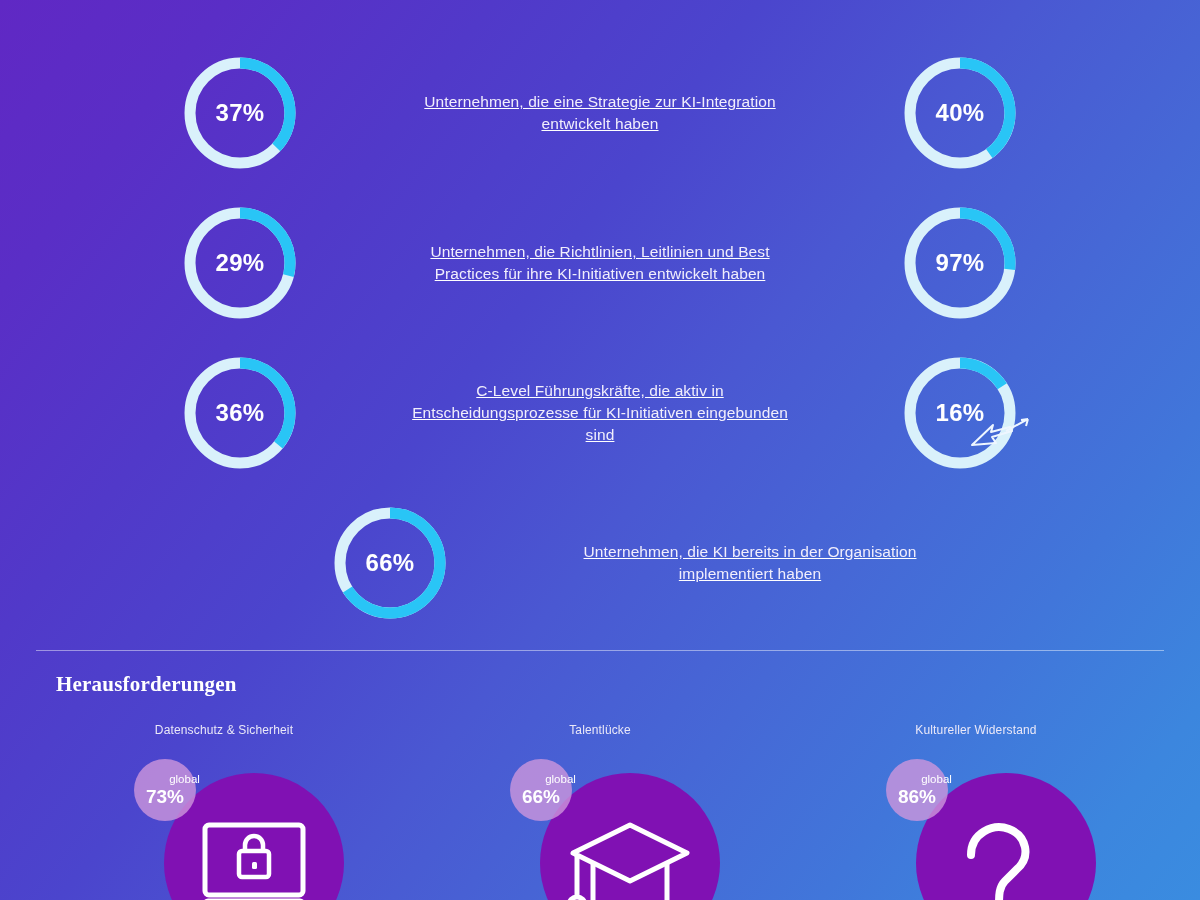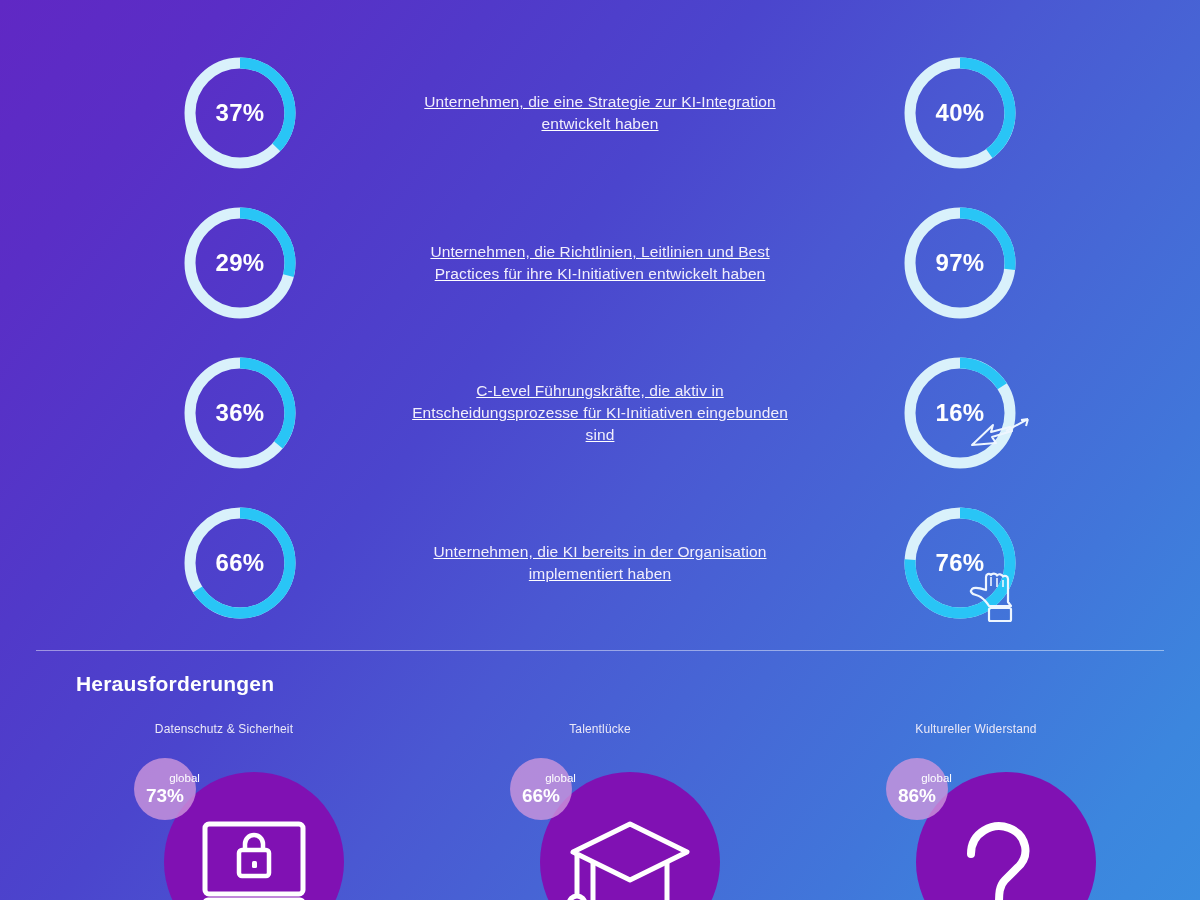--- a/index.html
+++ b/index.html
@@ -102,22 +102,23 @@
   #challenges {
     position: absolute;
     top: 672px;
     left: 0;
     width: 1200px;
   }
   #challenges-title {
     font-size: 21px;
     font-weight: 700;
     color: #ffffff;
-    padding-left: 76px;
+    padding-left: 56px;
     letter-spacing: .2px;
+    font-family: Liberation Serif, serif;
   }
   .challenge-row {
     display: flex;
     margin-top: 26px;
     padding: 0 36px;
   }
   .challenge {
     flex: 1;
     display: flex;
     flex-direction: column;
@@ -256,38 +257,20 @@
       <div class="donut">
         <svg width="120" height="120" viewBox="0 0 120 120">
           <circle class="track" cx="60" cy="60" r="50" fill="none" stroke-width="11"></circle>
           <circle class="arc" cx="60" cy="60" r="50" fill="none" stroke-width="11" stroke-dasharray="207.34511513692635 314.1592653589793"></circle>
         </svg>
         <div class="donut-value">66%</div>
       </div>
     </div>
     <div class="stat-col-mid">
       <div class="stat-label">Unternehmen, die KI bereits in der Organisation implementiert haben</div>
-    </div>
-    <div class="stat-col-right">
-      <div class="donut">
-        <svg width="120" height="120" viewBox="0 0 120 120">
-          <circle class="track" cx="60" cy="60" r="50" fill="none" stroke-width="11"></circle>
-          <circle class="arc" cx="60" cy="60" r="50" fill="none" stroke-width="11" stroke-dasharray="238.7610416728243 314.1592653589793"></circle>
-        </svg>
-        <div class="donut-value">76%</div>
-        <span class="deco deco-thumb">
-          <svg width="54" height="48" viewBox="0 0 54 48">
-            <rect x="3" y="22" width="13" height="22" rx="1.5" fill="none" stroke="#eef6ff" stroke-width="2.2"></rect>
-            <path d="M18 44 L18 22 C18 22 27 17 29 9 C30 4 33 3 35 5 C37 7 36 13 34 19 L47 19
-                     C50 19 51 22 49 24 C51 25 51 29 48.5 30 C50.5 31.5 50 35 47.5 36
-                     C49 37.5 48 41 45 41 L22 41 Z" fill="none" stroke="#eef6ff" stroke-width="2.2" stroke-linejoin="round"></path>
-            <path d="M38 24 L47 24 M37 30 L46 30 M37 36 L44 36" fill="none" stroke="#eef6ff" stroke-width="1.6"></path>
-          </svg>
-        </span>
-      </div>
     </div>
   </div>
 
 </section>
 
 <div id="divider"></div>
 
 <section id="challenges">
   <h2 id="challenges-title">Herausforderungen</h2>
 

